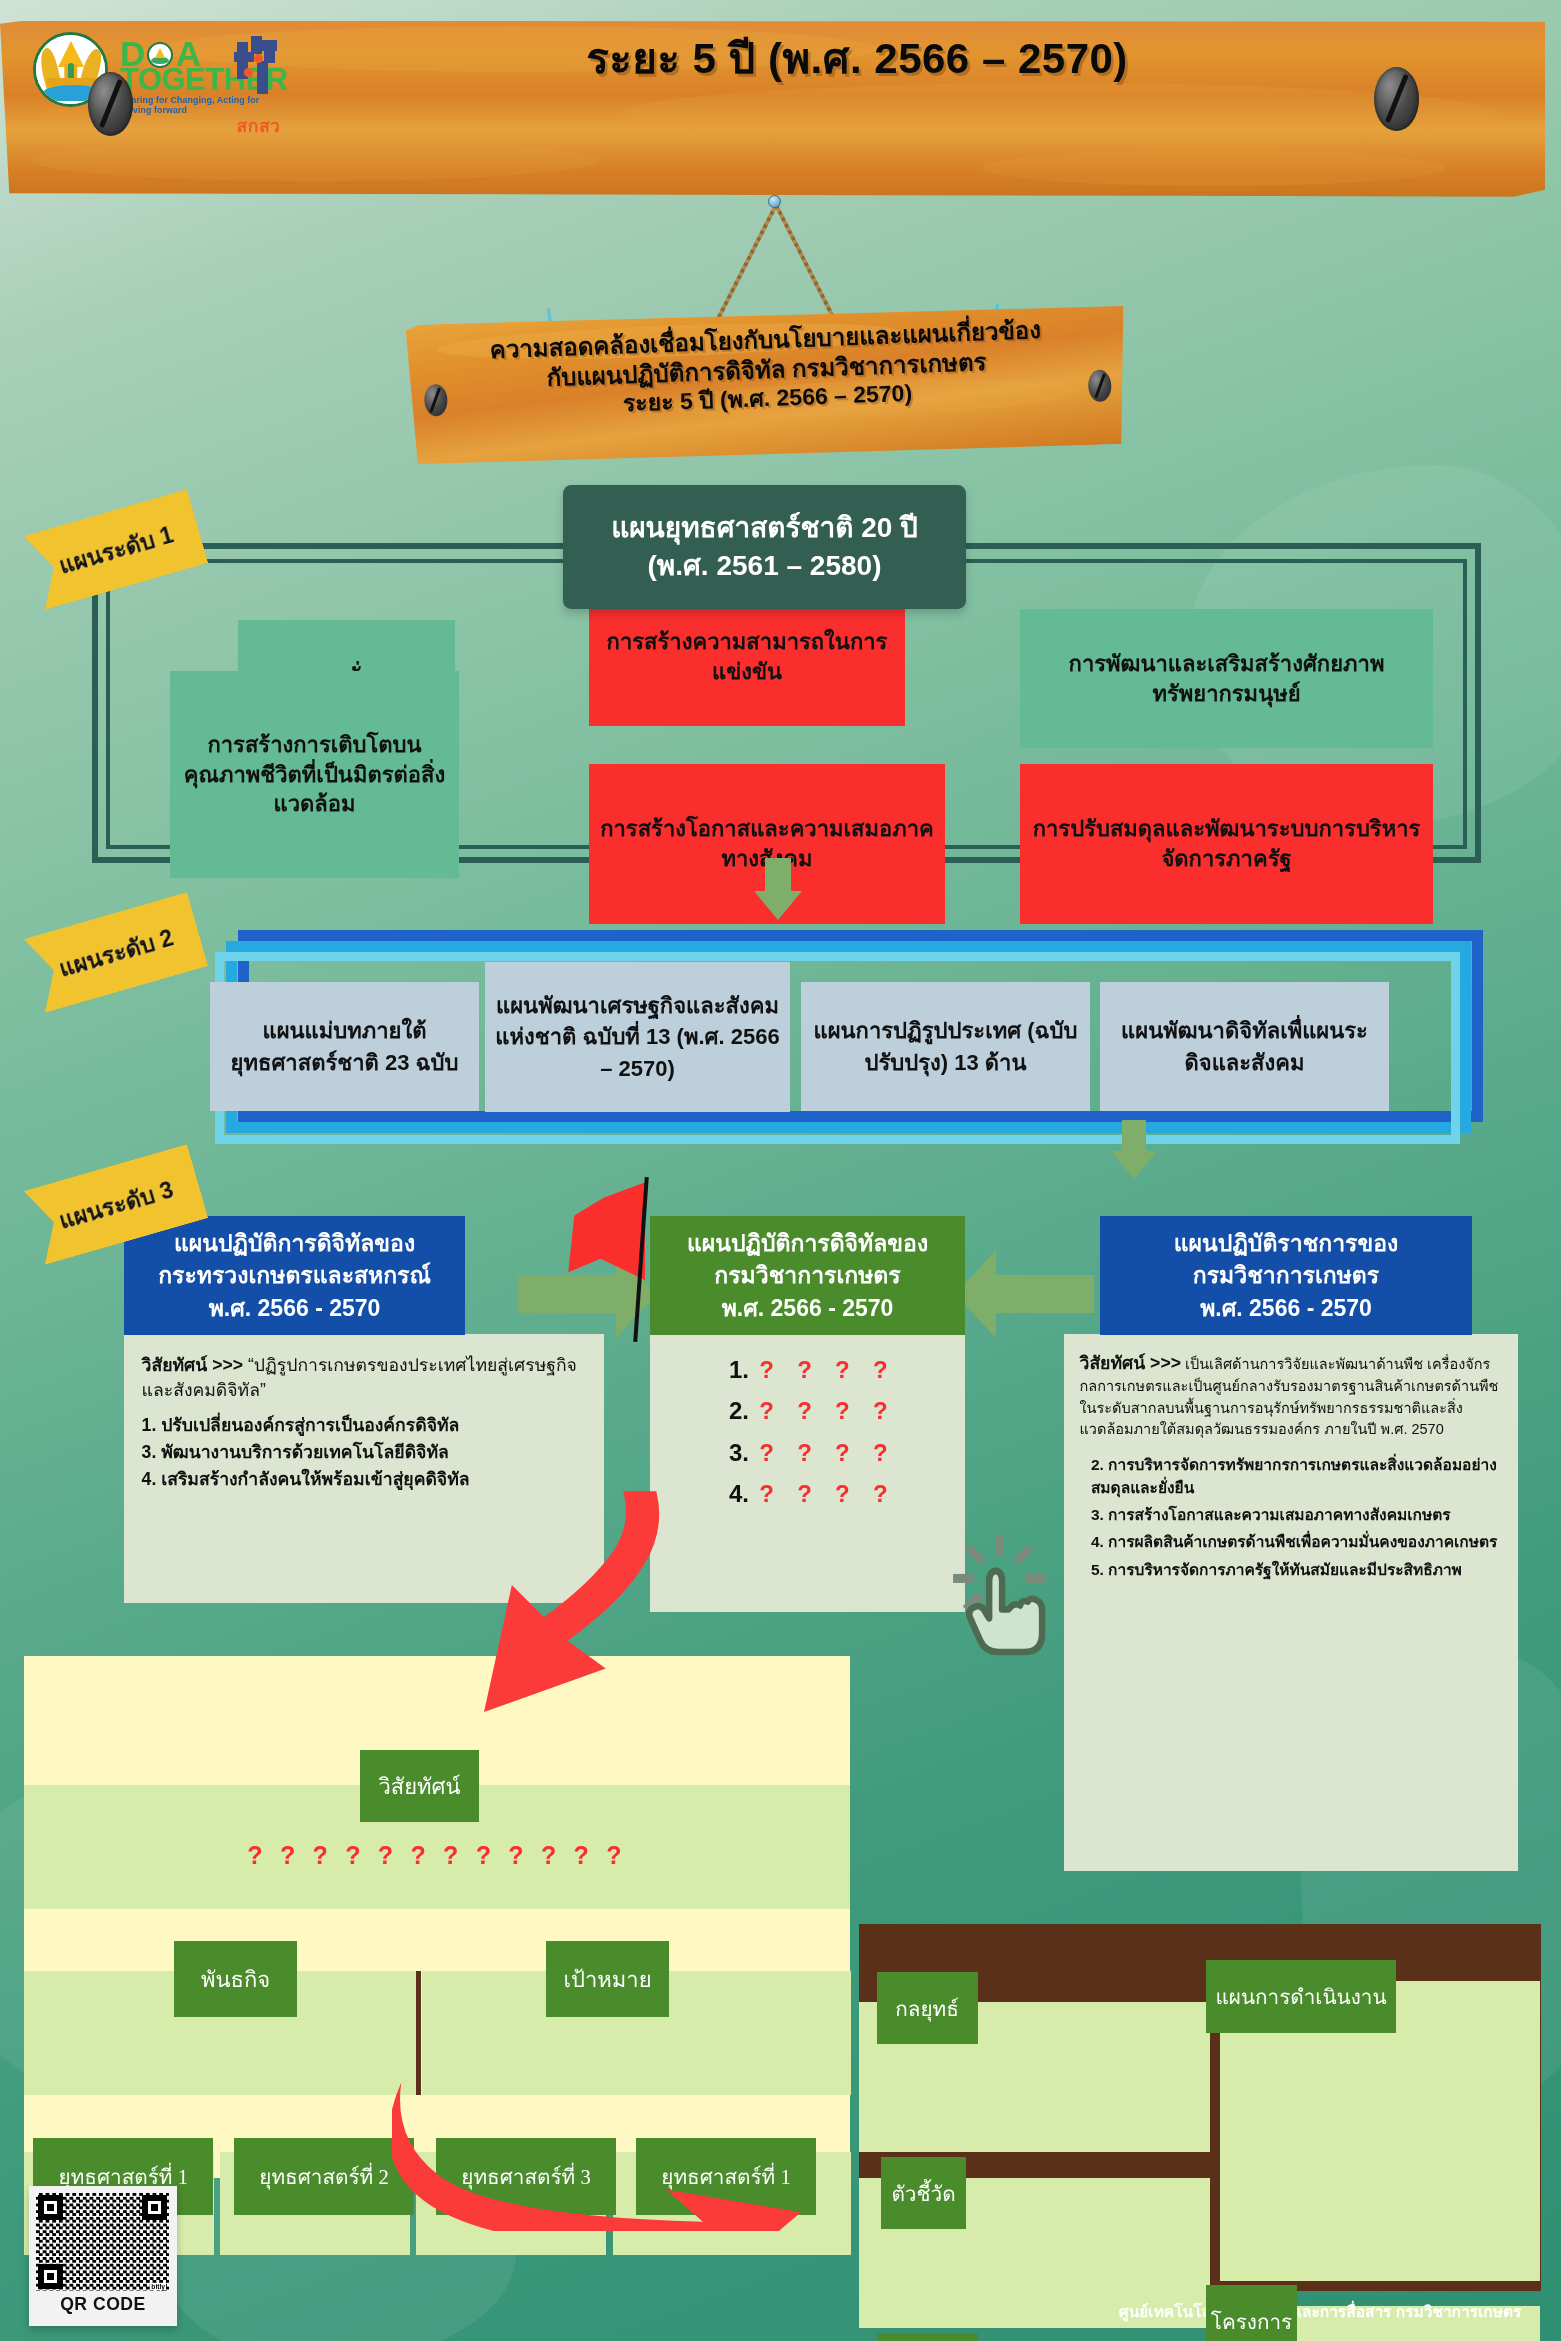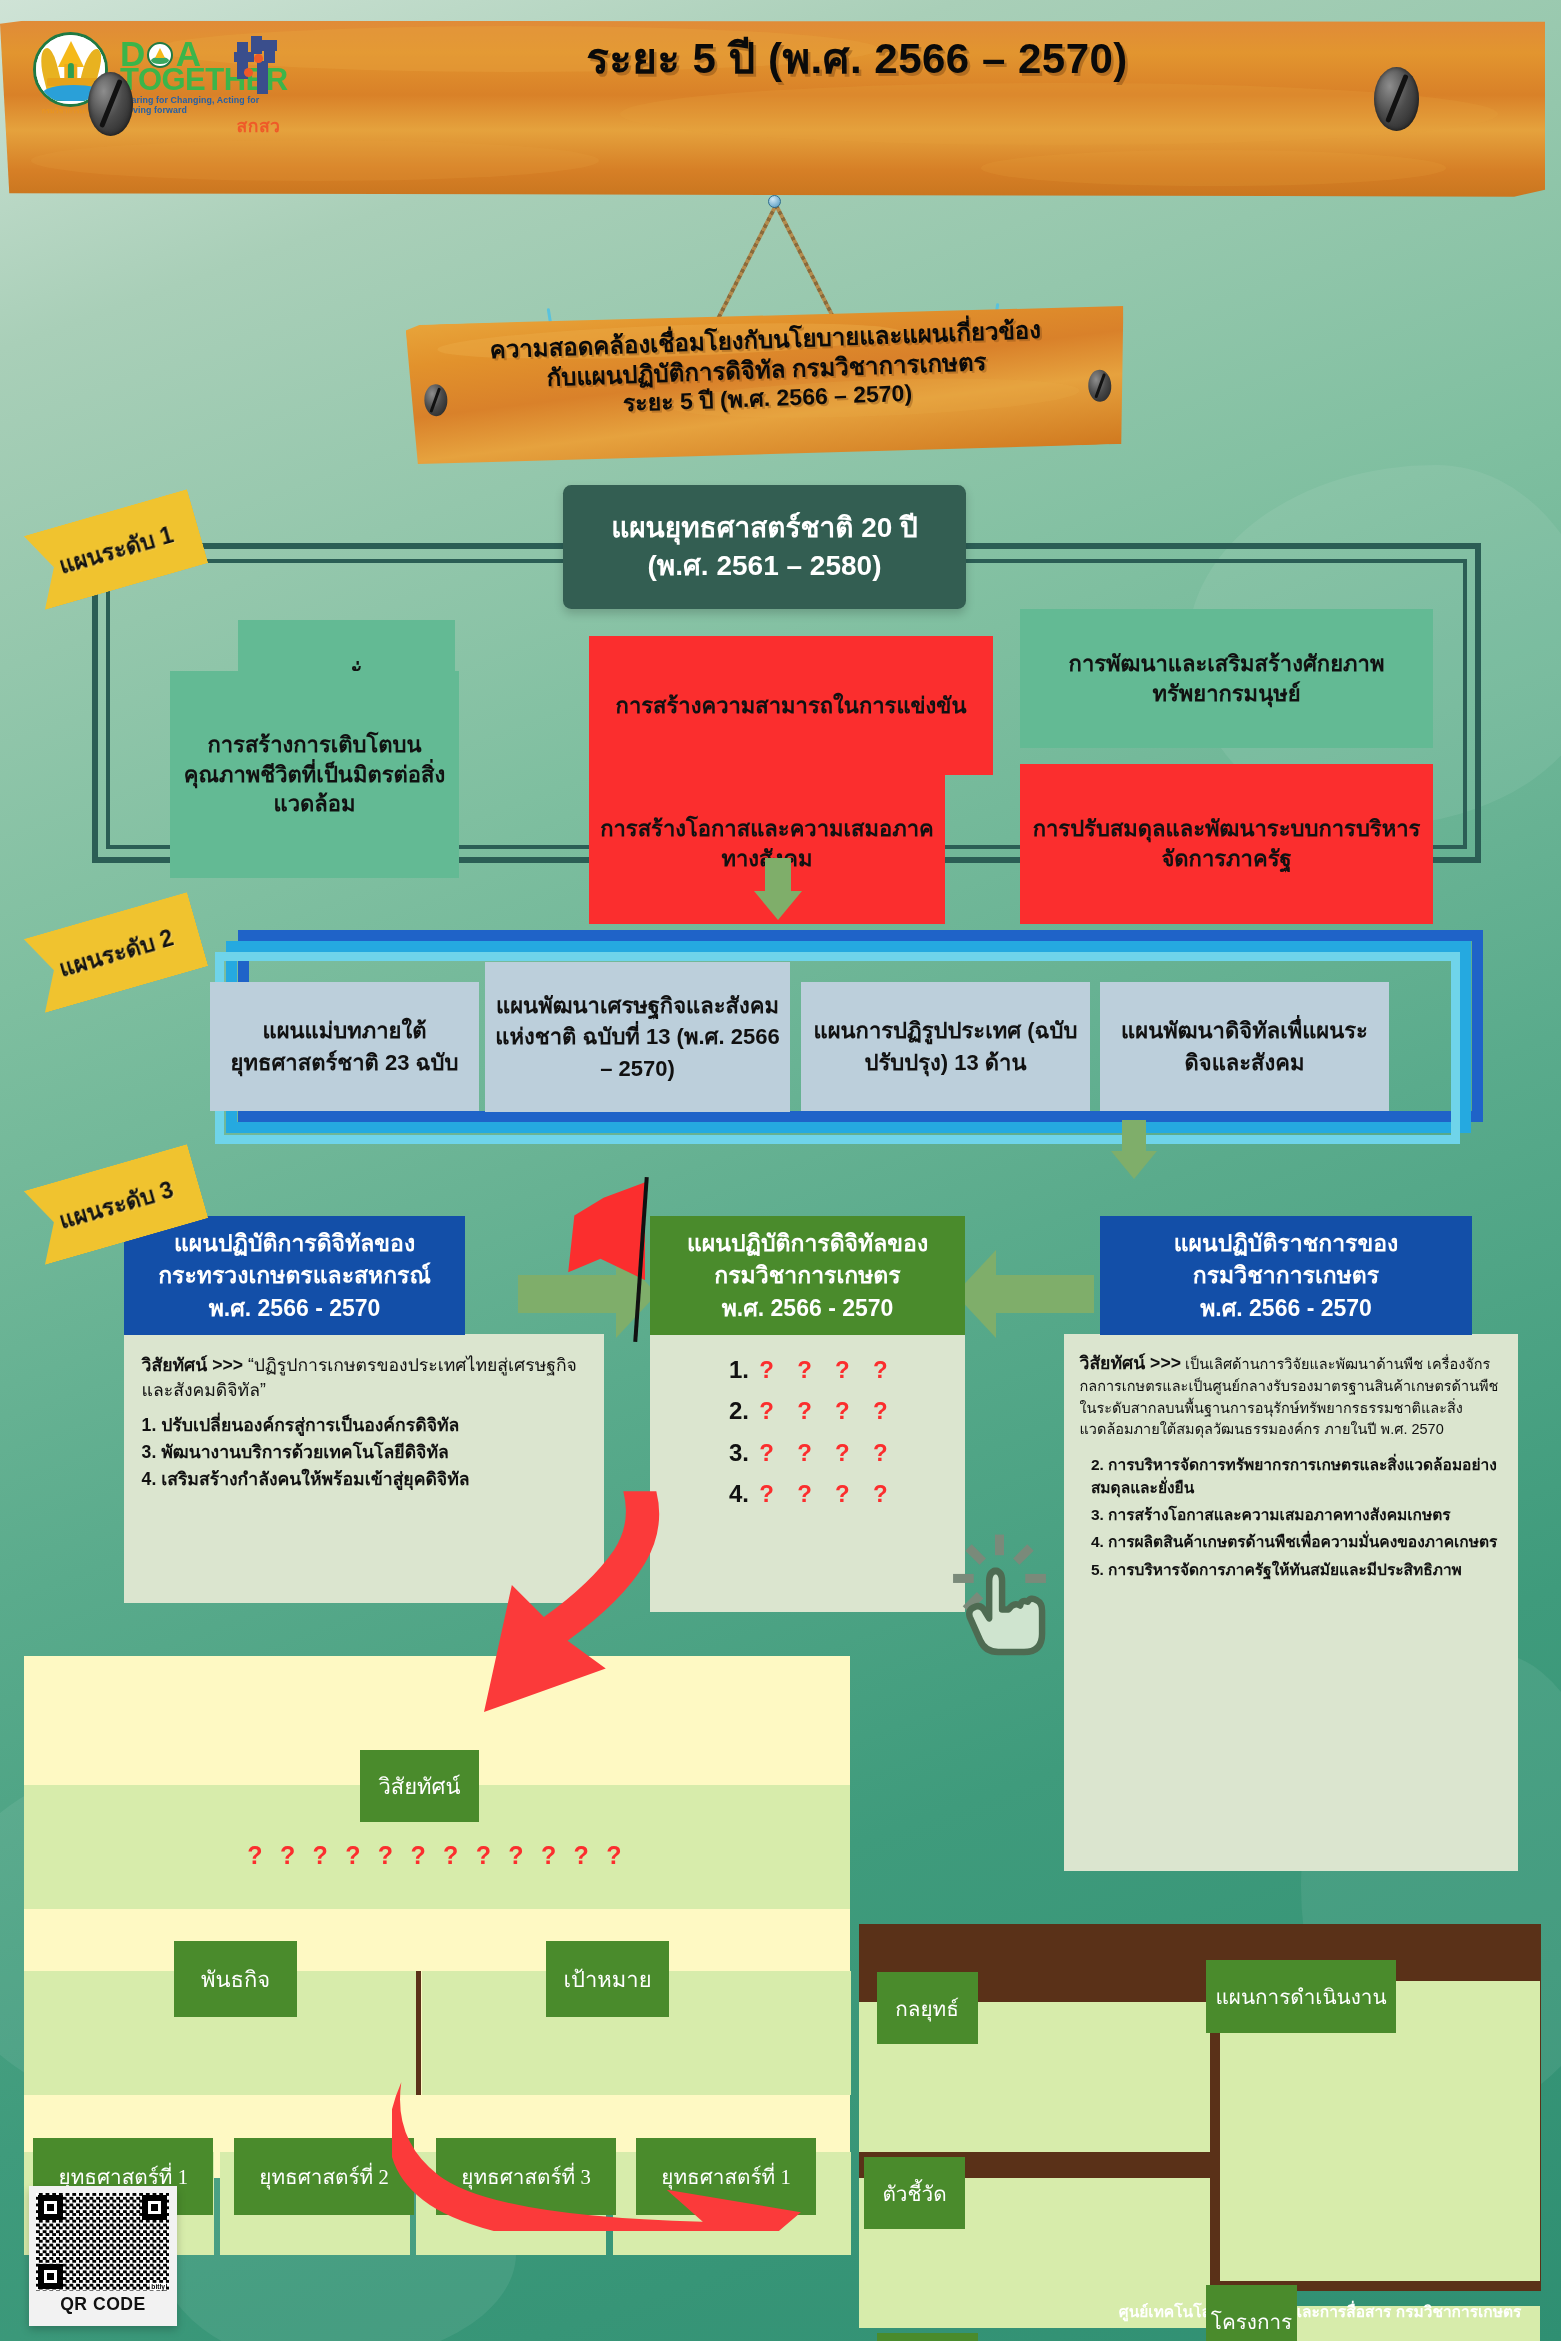--- a/index.html
+++ b/index.html
@@ -169,21 +169,21 @@
     color:#fff; font-weight:900; font-size:28px; line-height:1.34; text-align:center; z-index:9;
     box-shadow: 0 4.1px 9.3px rgba(0,0,0,.18);
   }
   .l1-card {
     position:absolute; display:flex; align-items:center; justify-content:center; text-align:center;
     font-weight:900; color:#111; line-height:1.35; padding:7.2px;
   }
   .l1-green { background:#63ba94; }
   .l1-red   { background:#fb2e2e; }
   #l1-c1 { left:238px;  top:620px; width:217px;  height:114px; font-size:22px; }
-  #l1-c2 { left:589px; top:636px; width:404px;  height:139px; font-size:22px; }
+  #l1-c2 { left:589px; top:587px; width:316px;  height:139px; font-size:22px; }
   #l1-c3 { left:1020px; top:609px; width:413px;  height:139px; font-size:22px; }
   #l1-c4 { left:170px;  top:671px; width:289px;  height:207px; font-size:22px; }
   #l1-c5 { left:589px; top:764px; width:356px;  height:160px; font-size:22px; }
   #l1-c6 { left:1020px; top:764px; width:413px;  height:160px; font-size:22px; }
 
   
   .down-arrow { position:absolute; z-index:7; }
   .down-arrow .stem { position:absolute; left:50%; transform:translateX(-50%); background:#7fae6a; }
   .down-arrow .head { position:absolute; left:50%; transform:translateX(-50%); width:0; height:0;
     border-left:24px solid transparent; border-right:24px solid transparent; border-top:29px solid #7fae6a;}
@@ -309,21 +309,21 @@
   #br-c1 { left:0;   top:78px; width:351px; height:150px; }
   #br-c2 { left:0;   top:254px; width:351px; height:150px; }
   #br-c4 { left:361px;top:57px; width:320px; height:300px; }
   #br-c5 { left:361px;top:382px; width:320px; height:207px; }
   .br-tag {
     position:absolute; background:#4a8b2c; color:#fff; font-size:20.7px;
     display:flex; align-items:center; justify-content:center; text-align:center; padding:4.1px 7.2px; z-index:3;
     font-family:"Liberation Serif","DejaVu Serif",serif;
   }
   #br-tag-1 { left:17.6px;  top:48px;  width:101px; height:72px; }
-  #br-tag-2 { left:5px;  top:233px; width:101px; height:72px; }
+  #br-tag-2 { left:22px;  top:233px; width:85px; height:72px; }
   #br-tag-3 { left:17.6px;  top:409px; width:101px; height:72px; }
   #br-tag-4 { left:347px; top:36px;  width:190px; height:73px; }
   #br-tag-5 { left:347px; top:361px; width:91px; height:73px; }
 
   
   #red-arrow-1 { position:absolute; left:454px; top:1487px; width:222px; height:227px; z-index:10; }
   #red-arrow-2 { position:absolute; left:392px; top:2076px; width:444px; height:155px; z-index:10; }
 
   
   #qr-card {

